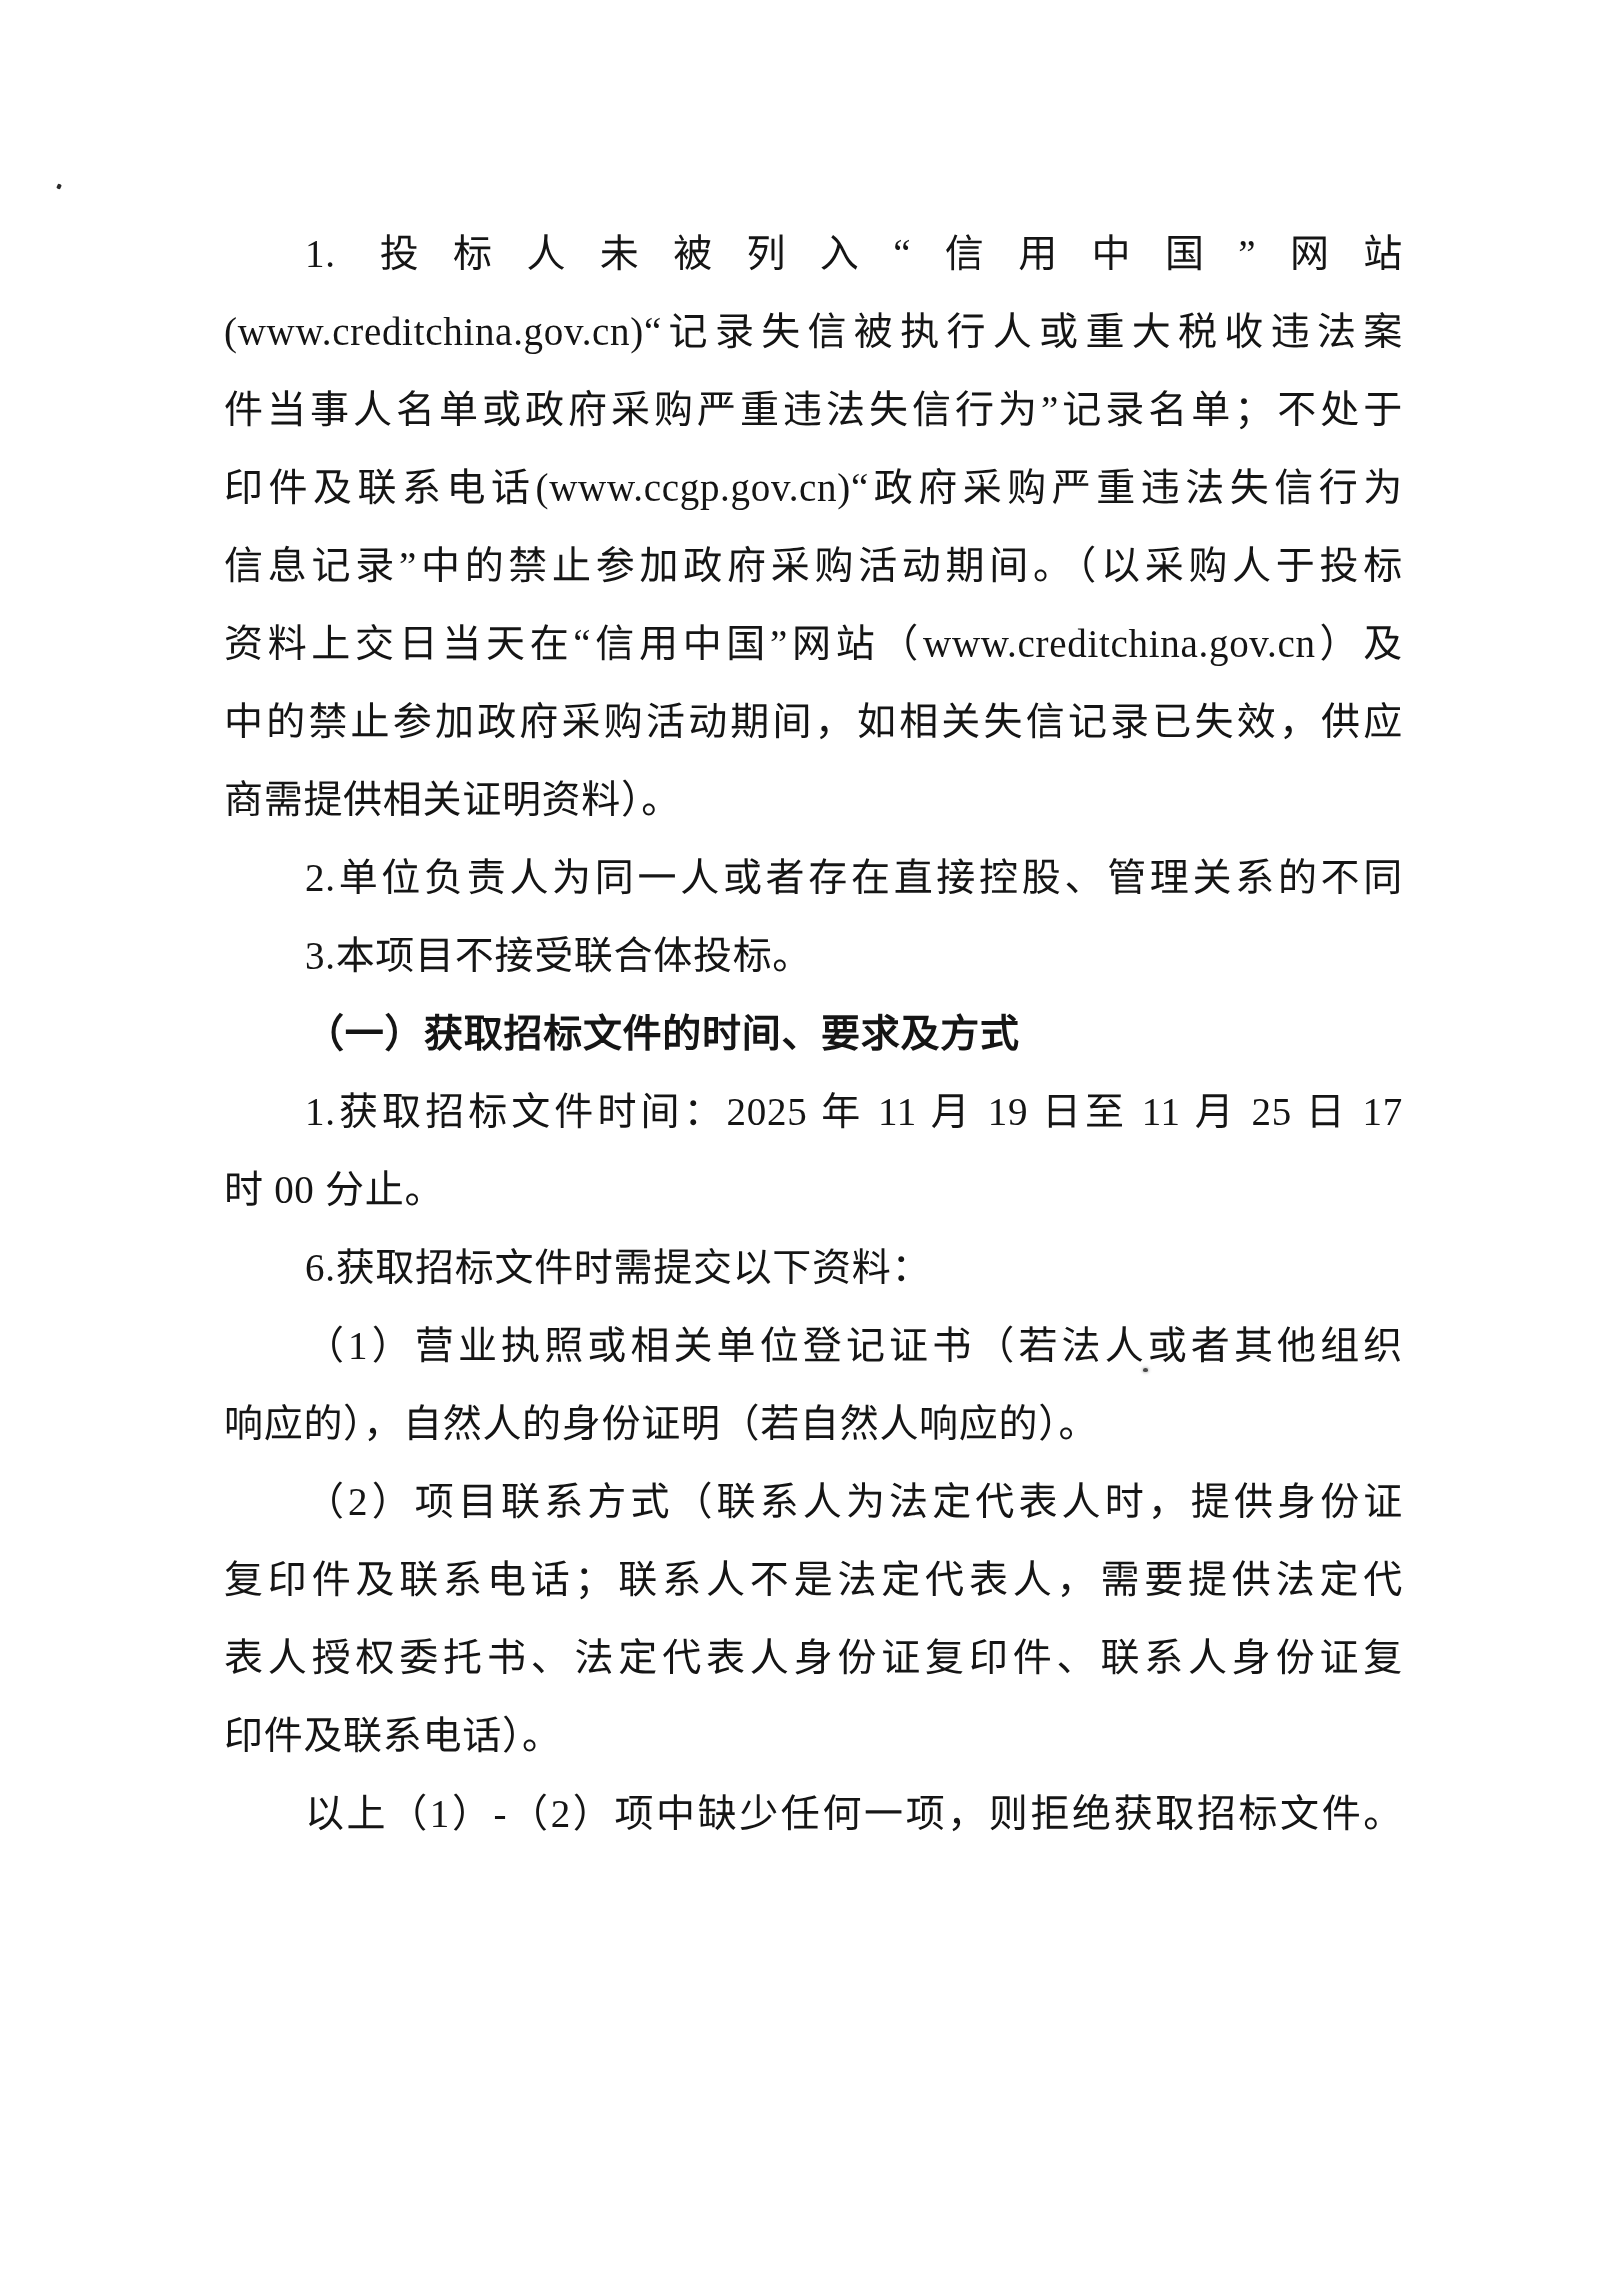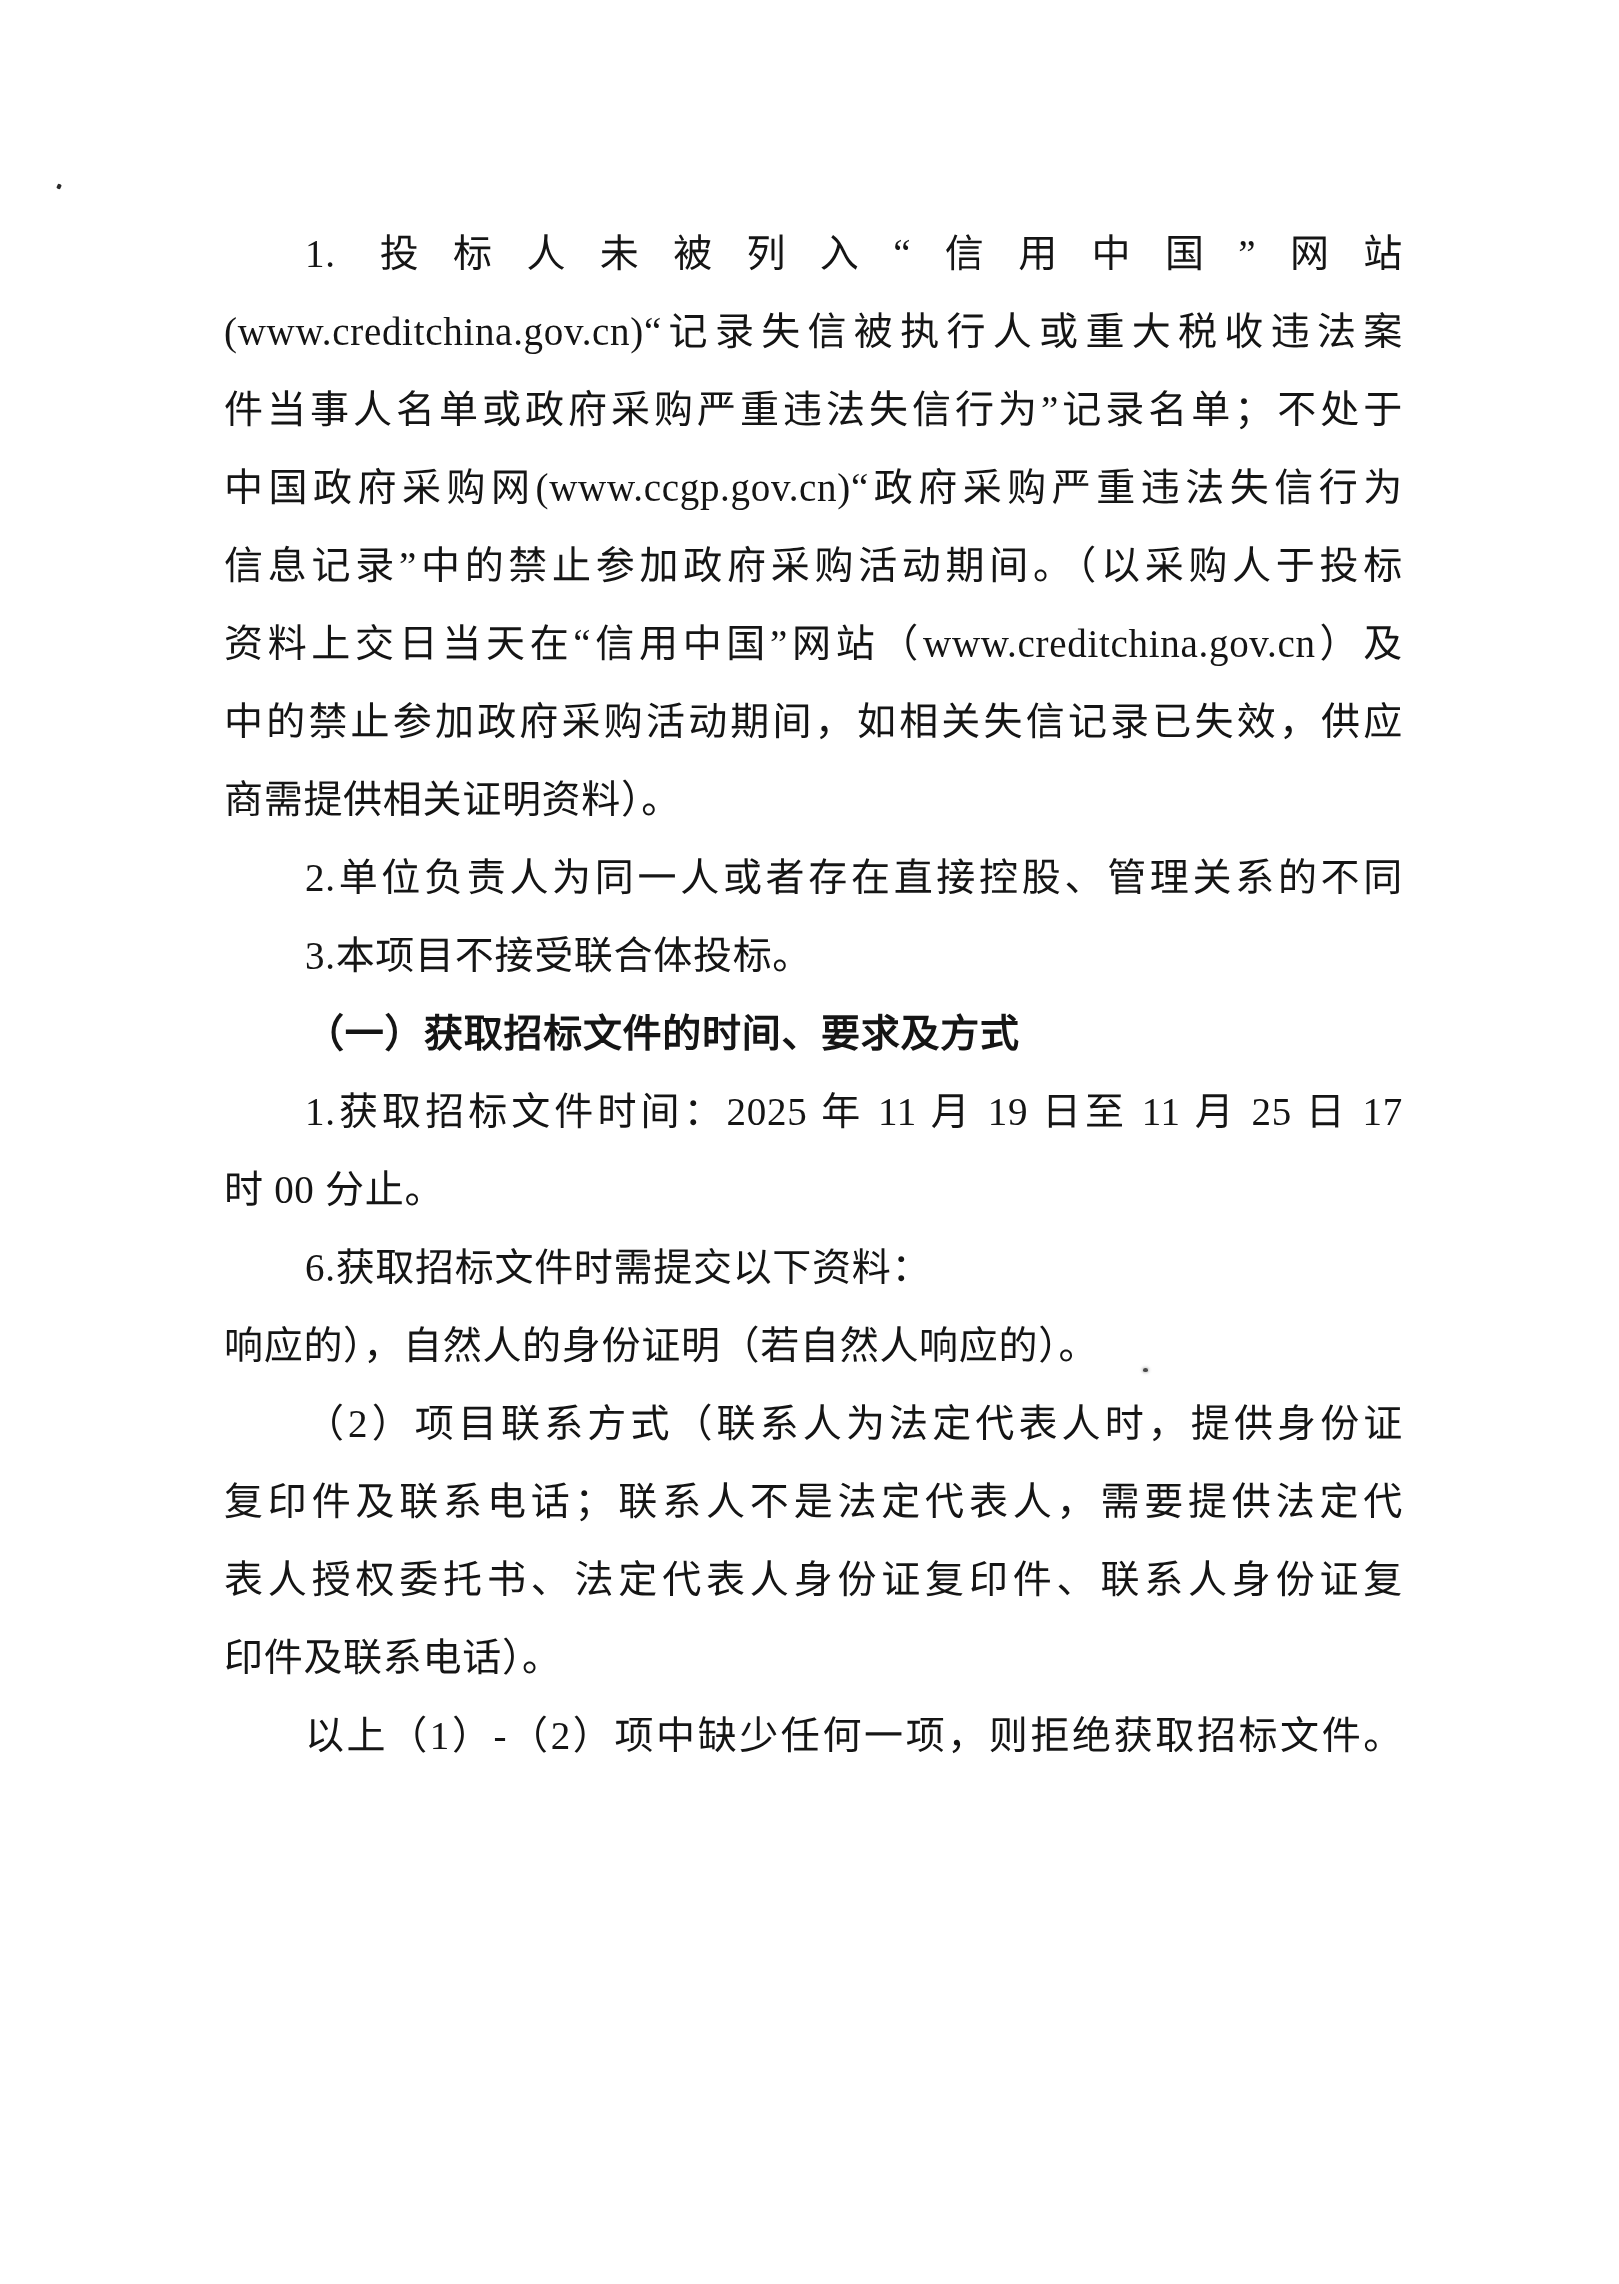--- a/index.html
+++ b/index.html
@@ -87,31 +87,32 @@
 
 <div class="page">
 
   <div class="speck speck-a"></div>
   <div class="speck speck-b"></div>
 
   <div class="textblock">
     <div class="line indent justify">1. 投标人未被列入“信用中国”网站</div>
     <div class="line justify">(www.creditchina.gov.cn)“记录失信被执行人或重大税收违法案</div>
     <div class="line justify">件当事人名单或政府采购严重违法失信行为”记录名单；不处于</div>
-    <div class="line justify">中国政府采购网(www.ccgp.gov.cn)“政府采购严重违法失信行为</div>
+    <div class="line justify">印件及联系电话(www.ccgp.gov.cn)“政府采购严重违法失信行为</div>
     <div class="line justify">信息记录”中的禁止参加政府采购活动期间。（以采购人于投标</div>
     <div class="line justify">资料上交日当天在“信用中国”网站（www.creditchina.gov.cn）及</div>
     <div class="line justify">中的禁止参加政府采购活动期间，如相关失信记录已失效，供应</div>
     <div class="line">商需提供相关证明资料）。</div>
     <div class="line indent justify">2.单位负责人为同一人或者存在直接控股、管理关系的不同</div>
     <div class="line indent">3.本项目不接受联合体投标。</div>
     <div class="line indent bold">（一）获取招标文件的时间、要求及方式</div>
     <div class="line indent justify">1.获取招标文件时间：2025 年 11 月 19 日至 11 月 25 日 17</div>
     <div class="line">时 00 分止。</div>
     <div class="line indent">6.获取招标文件时需提交以下资料：</div>
+    <div class="line indent justify">（1）营业执照或相关单位登记证书（若法人或者其他组织</div>
     <div class="line">响应的），自然人的身份证明（若自然人响应的）。</div>
     <div class="line indent justify">（2）项目联系方式（联系人为法定代表人时，提供身份证</div>
     <div class="line justify">复印件及联系电话；联系人不是法定代表人，需要提供法定代</div>
     <div class="line justify">表人授权委托书、法定代表人身份证复印件、联系人身份证复</div>
     <div class="line">印件及联系电话）。</div>
     <div class="line indent justify">以上（1）-（2）项中缺少任何一项，则拒绝获取招标文件。</div>
   </div>
 
   <div class="footer">— 2 —</div>
 

